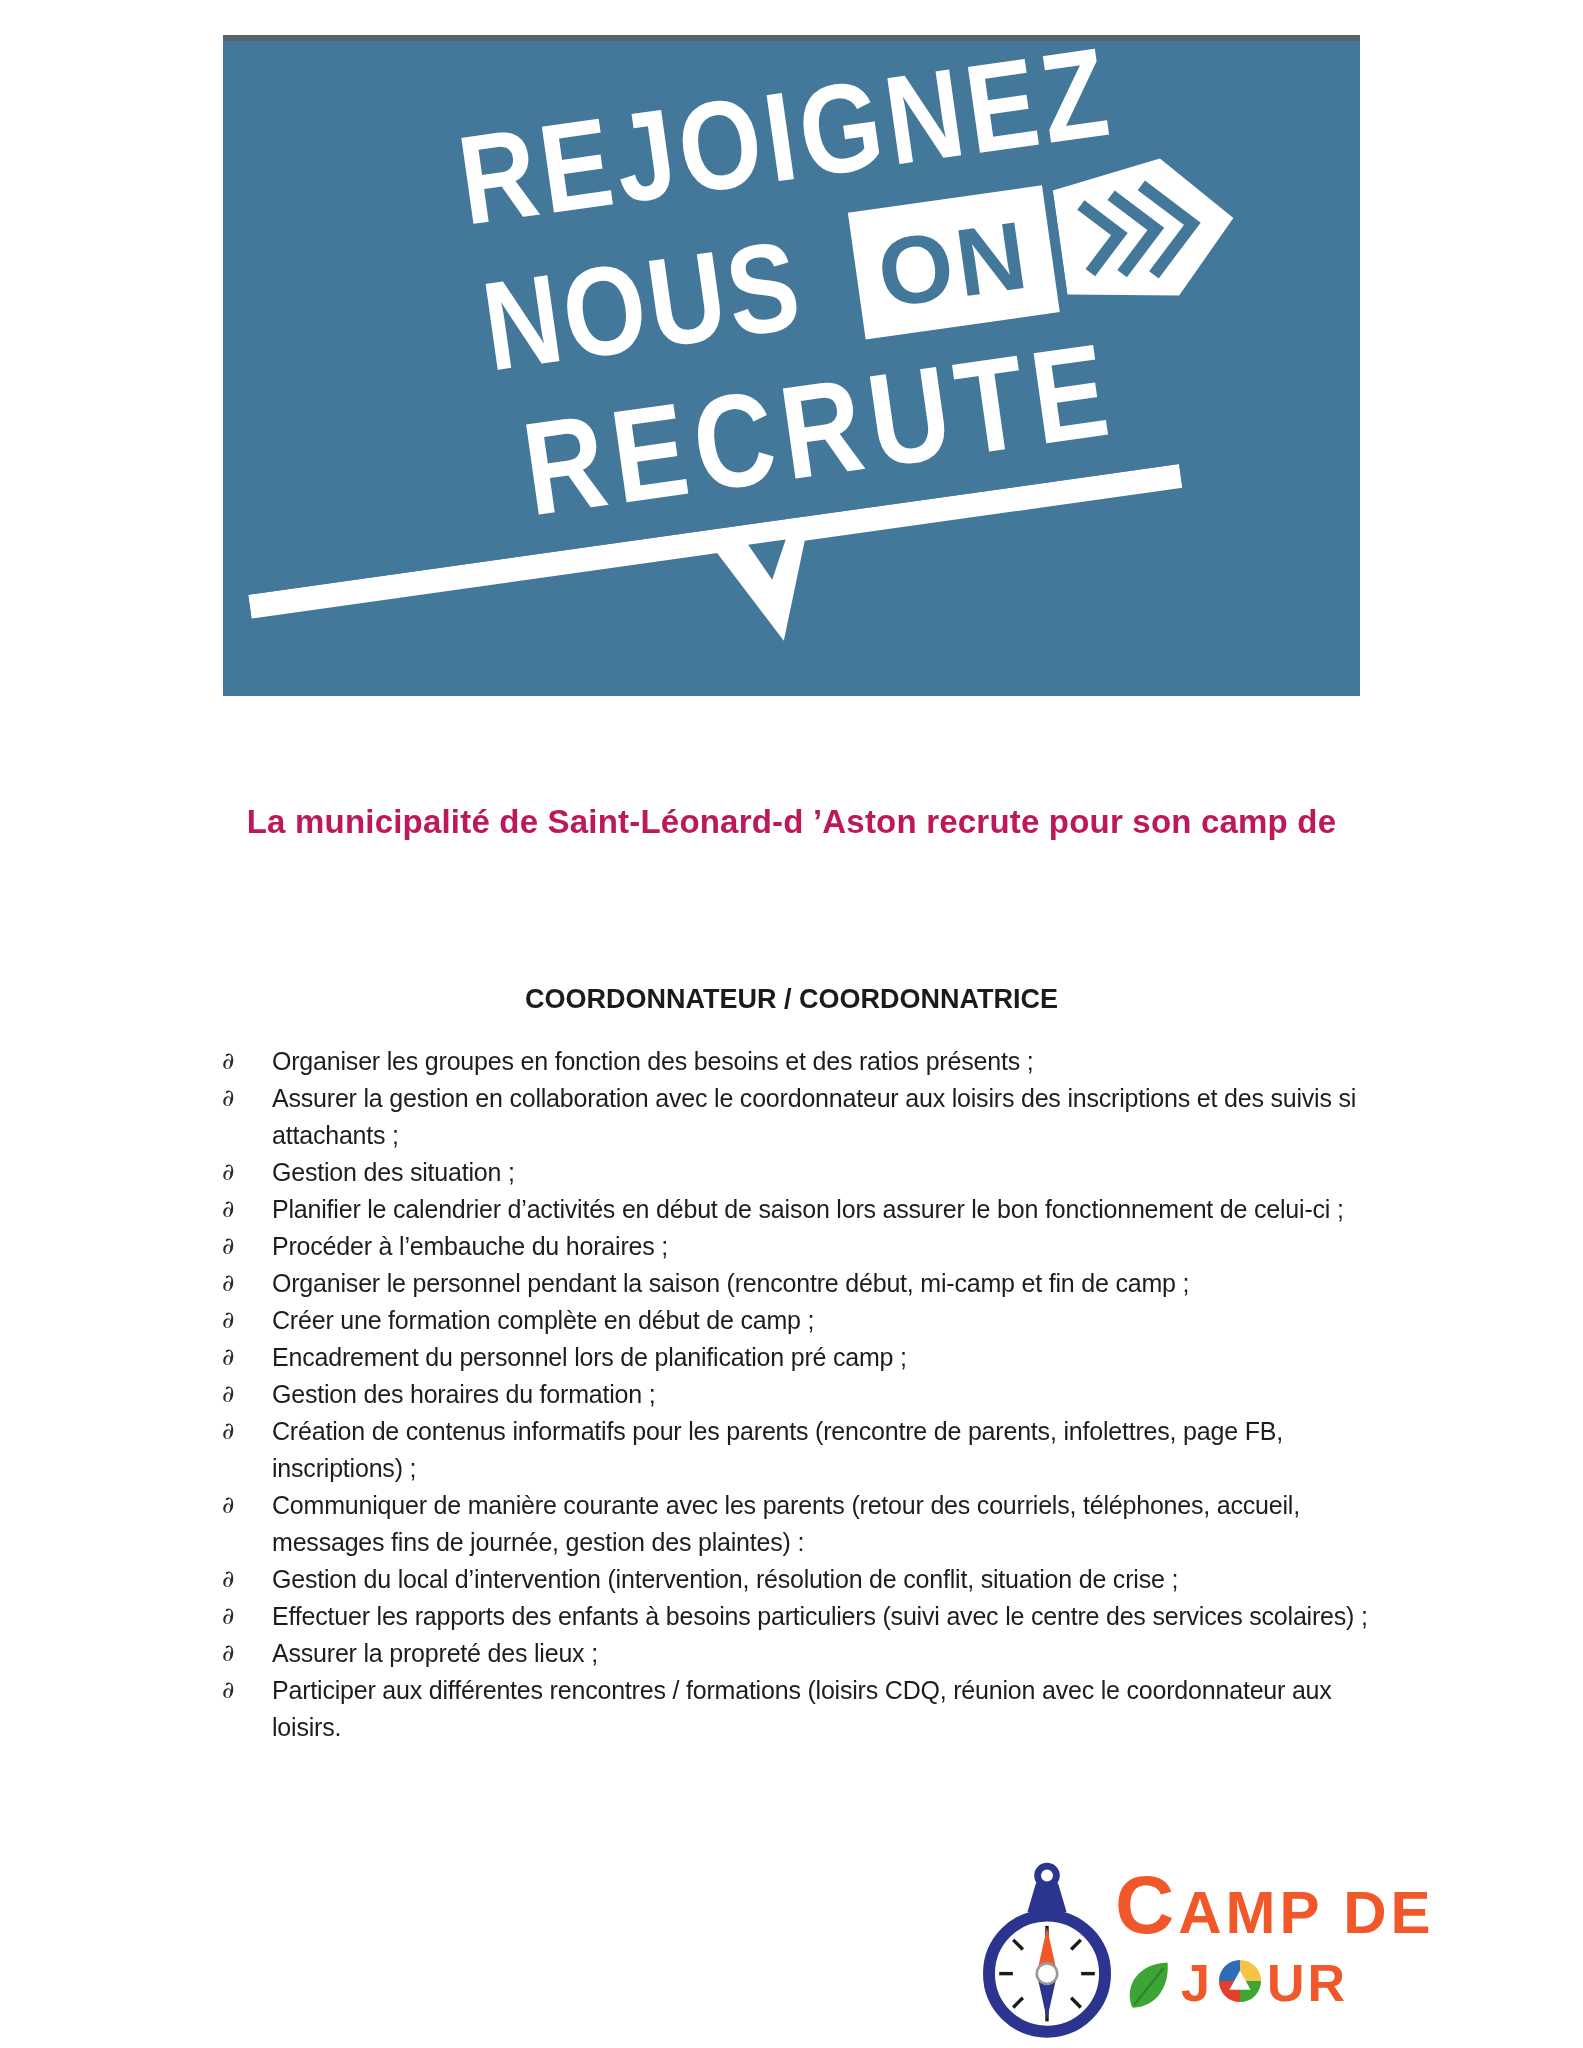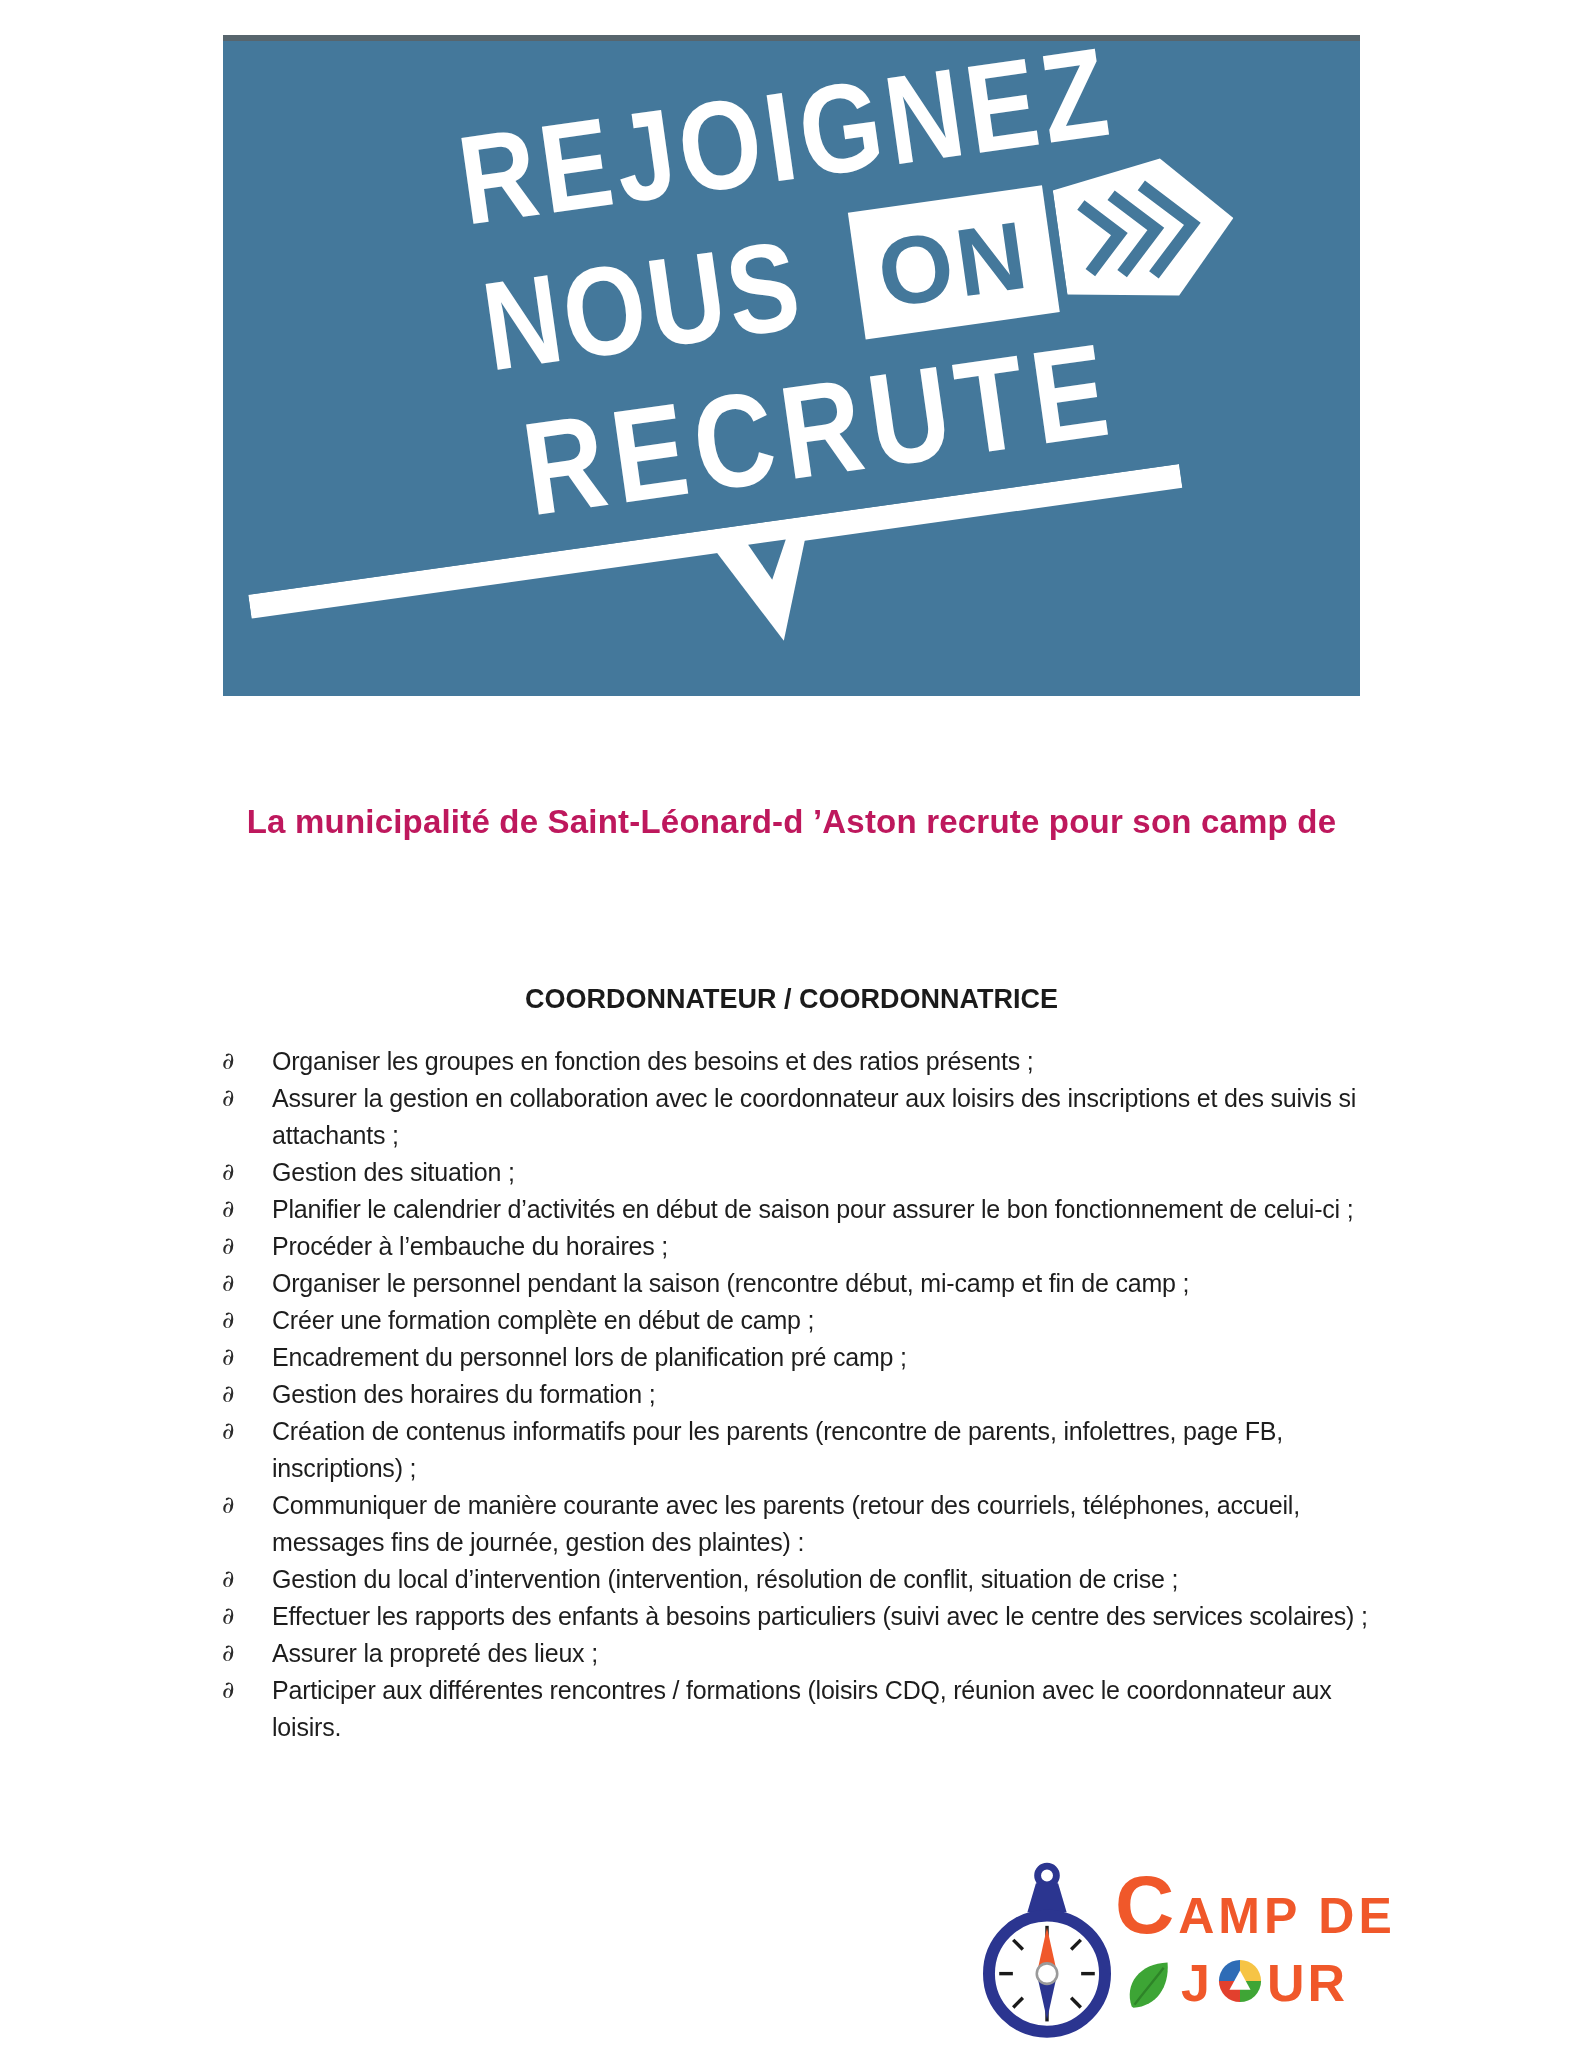--- a/index.html
+++ b/index.html
@@ -66,21 +66,21 @@
   .bullet {
     flex:0 0 26px; margin-right:24px;
     font-family:"DejaVu Serif",serif; font-size:24px; color:#2a2a2a;
   }
   .li-text { flex:1; }
 
   
   .logo { position:absolute; left:983px; top:1862px; width:420px; height:186px; }
   .compass { position:absolute; left:0; top:0; }
   .logo-text { position:absolute; left:132px; top:2px; color:#f0582a; font-weight:bold; }
-  .camp-de { font-size:50px; line-height:1; letter-spacing:4px; white-space:nowrap;text-align:center; }
+  .camp-de { font-size:60px; line-height:1; letter-spacing:4px; white-space:nowrap;text-align:center; }
   .camp-de::first-letter { font-size:82px; }
   .jour-row { display:flex; align-items:center; margin-top:4px; margin-left:6px; }
   .leaf { margin-right:6px; margin-top:6px; }
   .jour-letter { font-size:52px; line-height:1; letter-spacing:3px; }
   .wheel { margin:0 4px; }
 </style>
 </head>
 <body>
 
 <div class="page">
@@ -132,21 +132,21 @@
         <span class="li-text">Assurer la gestion en collaboration avec le coordonnateur aux loisirs des inscriptions et des suivis si attachants ;</span>
       </div>
 
       <div class="li">
         <span class="bullet">∂</span>
         <span class="li-text">Gestion des situation ;</span>
       </div>
 
       <div class="li">
         <span class="bullet">∂</span>
-        <span class="li-text">Planifier le calendrier d’activités en début de saison pour assurer le bon fonctionnement de celui-ci ;</span>
+        <span class="li-text">Planifier le calendrier d’activités en début de saison lors assurer le bon fonctionnement de celui-ci ;</span>
       </div>
 
       <div class="li">
         <span class="bullet">∂</span>
         <span class="li-text">Procéder à l’embauche du horaires ;</span>
       </div>
 
       <div class="li">
         <span class="bullet">∂</span>
         <span class="li-text">Organiser le personnel pendant la saison (rencontre début, mi-camp et fin de camp ;</span>

